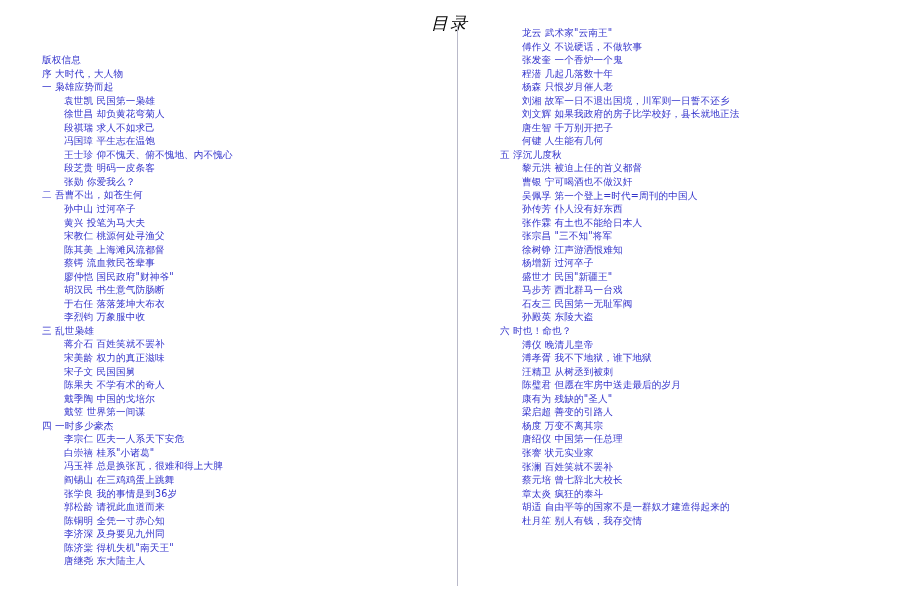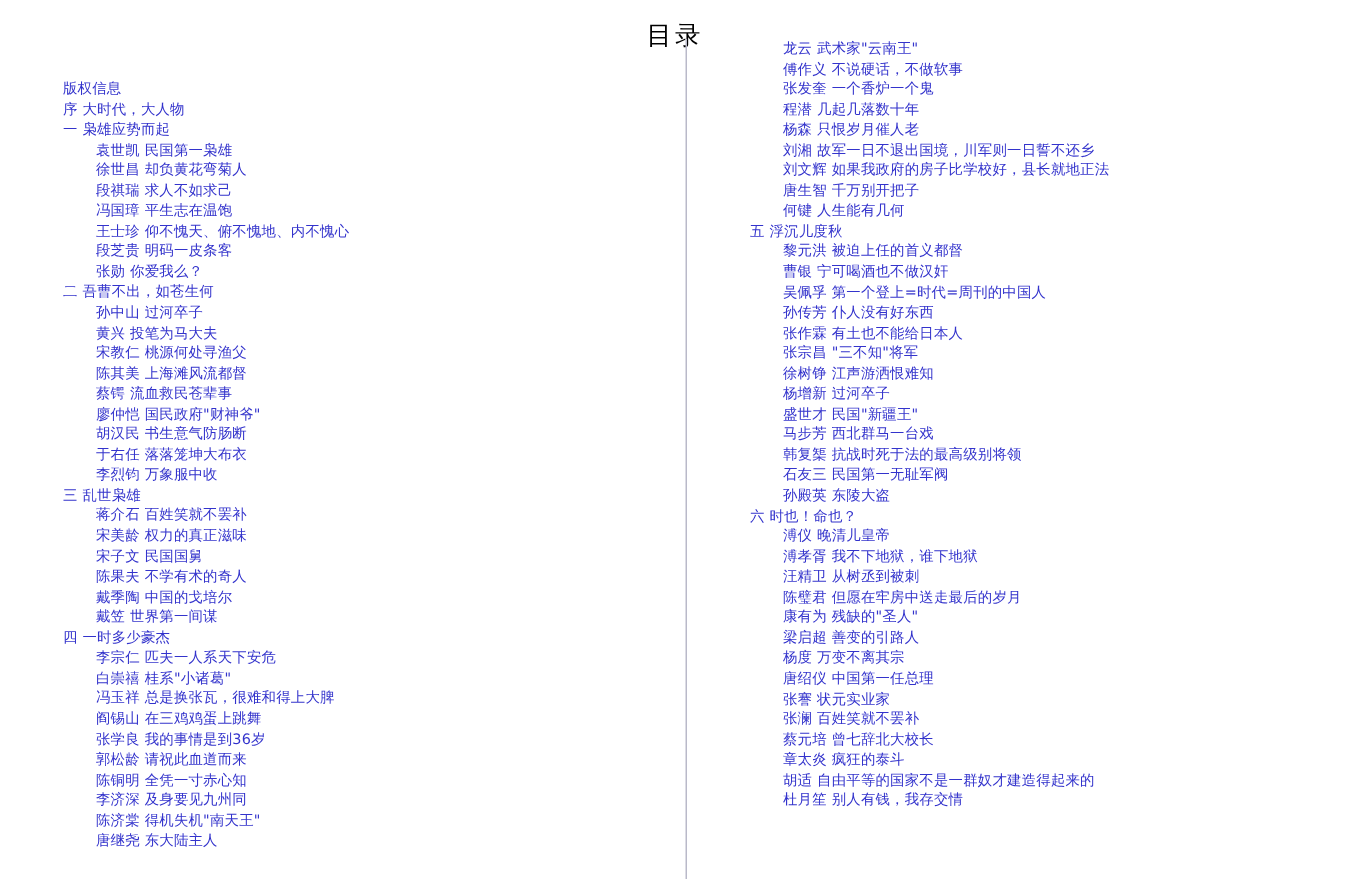--- a/index.html
+++ b/index.html
@@ -22,20 +22,21 @@
   }
   .title {
     text-align: center;
     font-size: 17px;
     color: #000000;
     font-weight: normal;
     margin: 0;
     padding-top: 12px;
     letter-spacing: 2px;
     font-family: "DejaVu Serif", "Liberation Serif", serif;
+    font-style: italic;
   }
   .columns {
     position: absolute;
     top: 26px;
     left: 0;
     width: 900px;
     height: 560px;
     display: flex;
   }
   .col {
@@ -141,21 +142,20 @@
           <li class="toc-item ind2">黎元洪 被迫上任的首义都督</li>
           <li class="toc-item ind2">曹银 宁可喝酒也不做汉奸</li>
           <li class="toc-item ind2">吴佩孚 第一个登上=时代=周刊的中国人</li>
           <li class="toc-item ind2">孙传芳 仆人没有好东西</li>
           <li class="toc-item ind2">张作霖 有土也不能给日本人</li>
           <li class="toc-item ind2">张宗昌 "三不知"将军</li>
           <li class="toc-item ind2">徐树铮 江声游洒恨难知</li>
           <li class="toc-item ind2">杨增新 过河卒子</li>
           <li class="toc-item ind2">盛世才 民国"新疆王"</li>
           <li class="toc-item ind2">马步芳 西北群马一台戏</li>
-          <li class="toc-item ind2">韩复榘 抗战时死于法的最高级别将领</li>
           <li class="toc-item ind2">石友三 民国第一无耻军阀</li>
           <li class="toc-item ind2">孙殿英 东陵大盗</li>
           <li class="toc-item ind1 chapter">六 时也！命也？</li>
           <li class="toc-item ind2">溥仪 晚清儿皇帝</li>
           <li class="toc-item ind2">溥孝胥 我不下地狱，谁下地狱</li>
           <li class="toc-item ind2">汪精卫 从树丞到被刺</li>
           <li class="toc-item ind2">陈璧君 但愿在牢房中送走最后的岁月</li>
           <li class="toc-item ind2">康有为 残缺的"圣人"</li>
           <li class="toc-item ind2">梁启超 善变的引路人</li>
           <li class="toc-item ind2">杨度 万变不离其宗</li>

